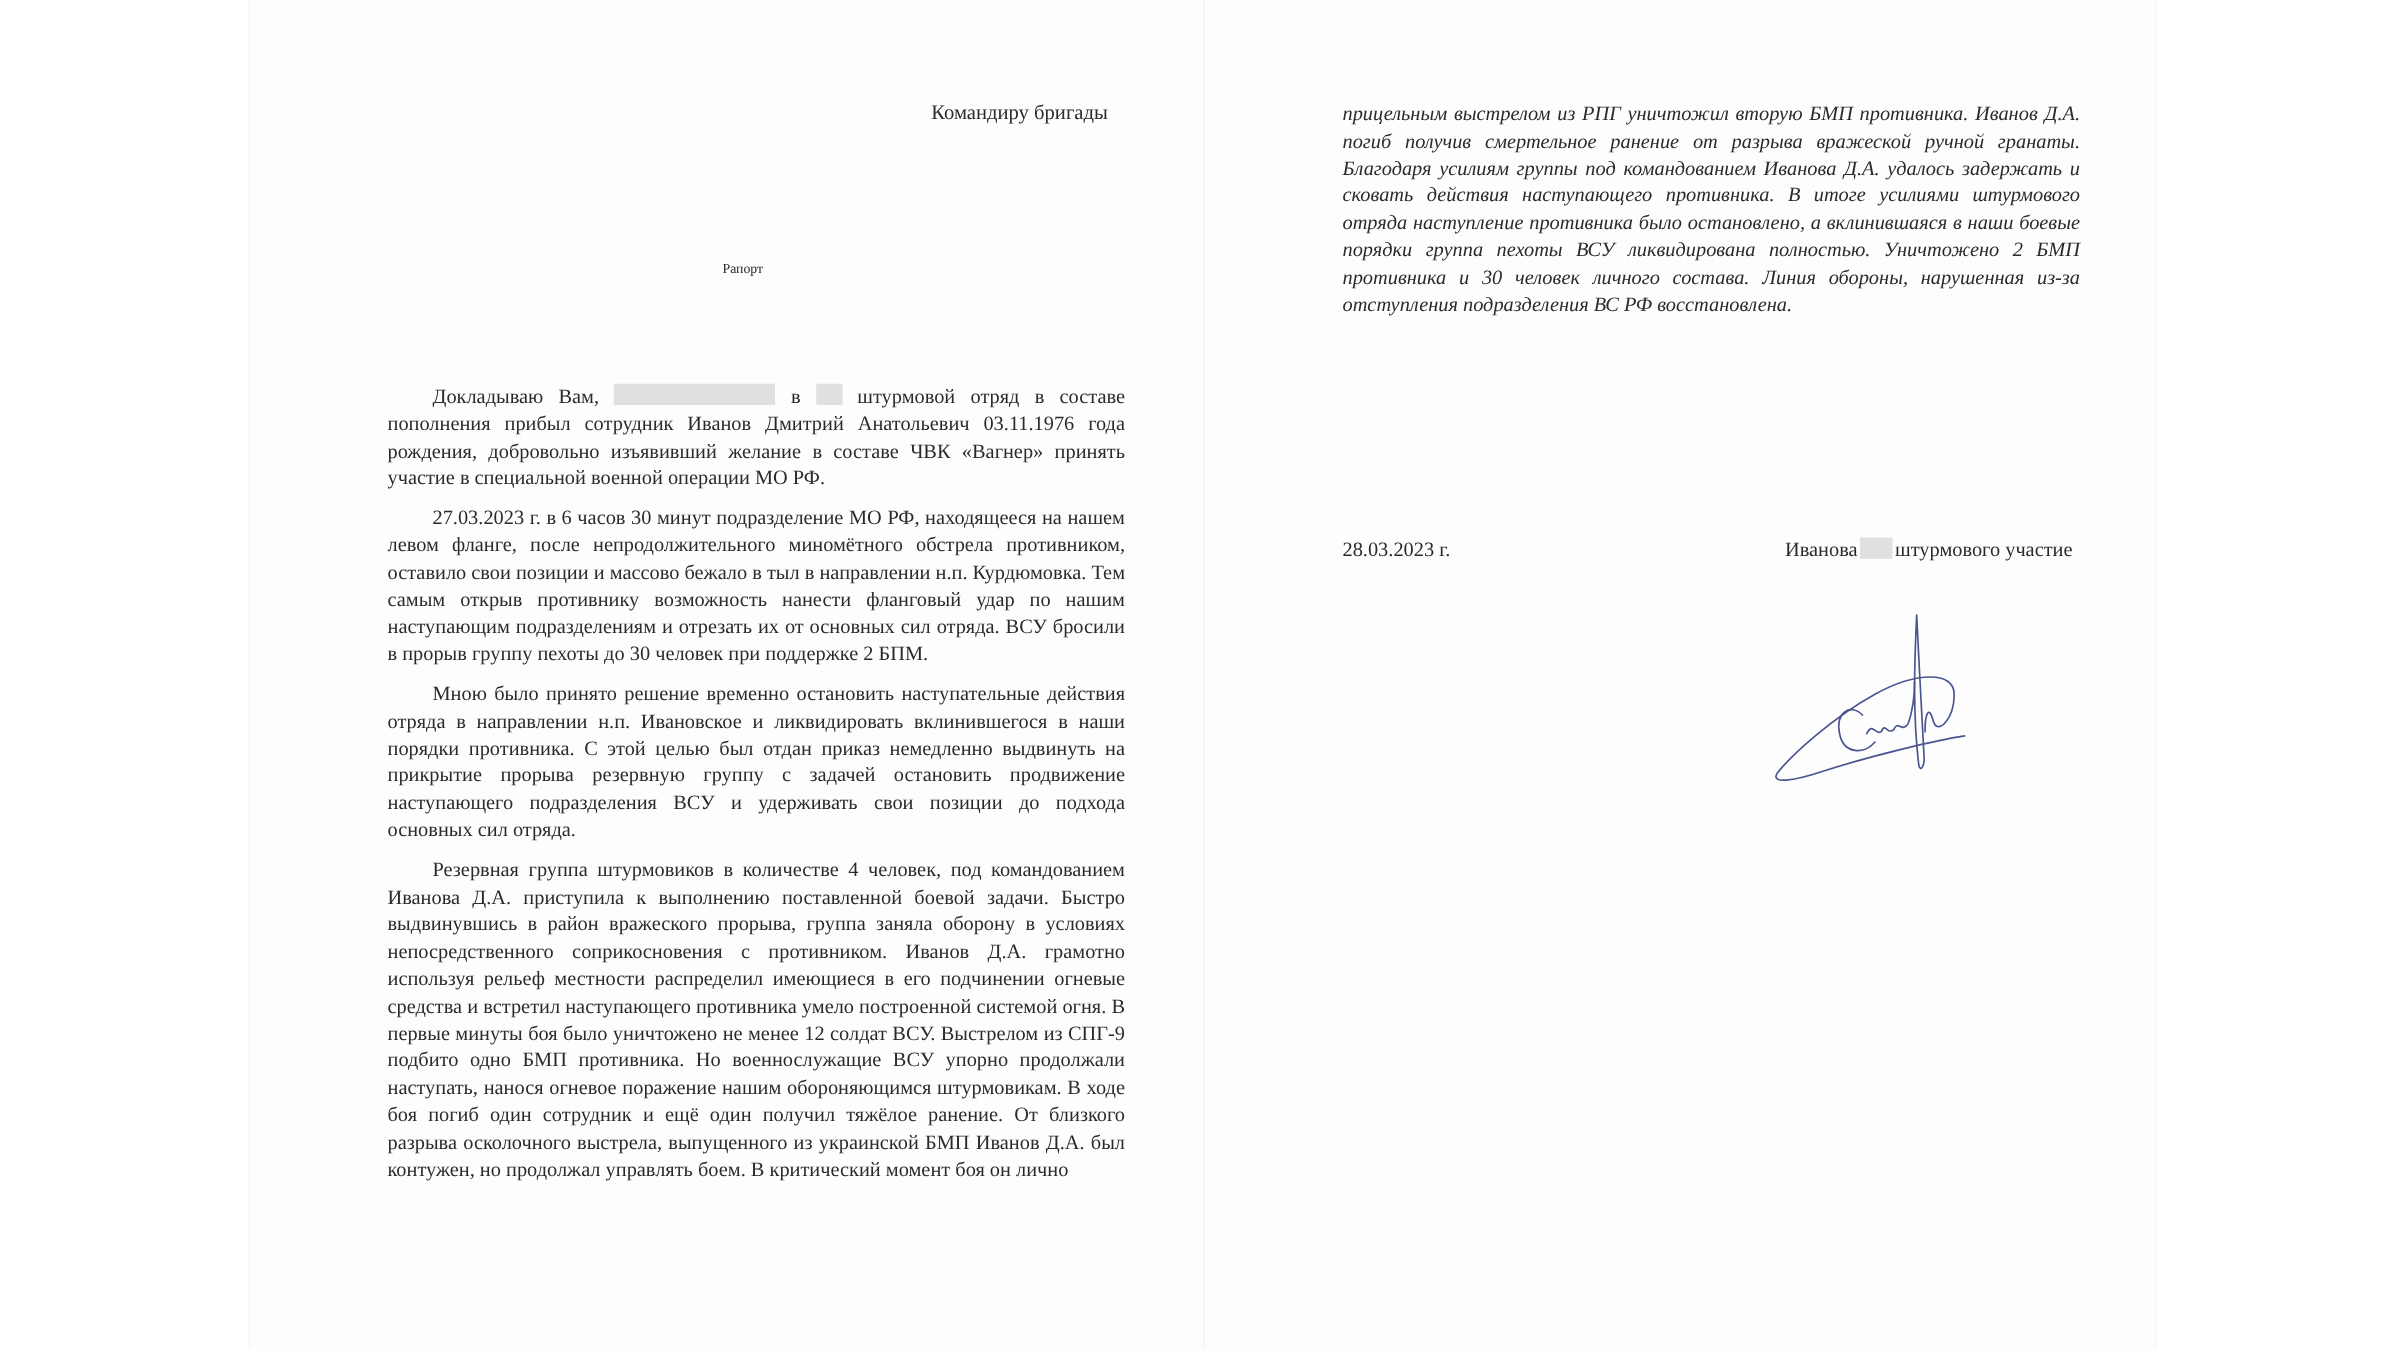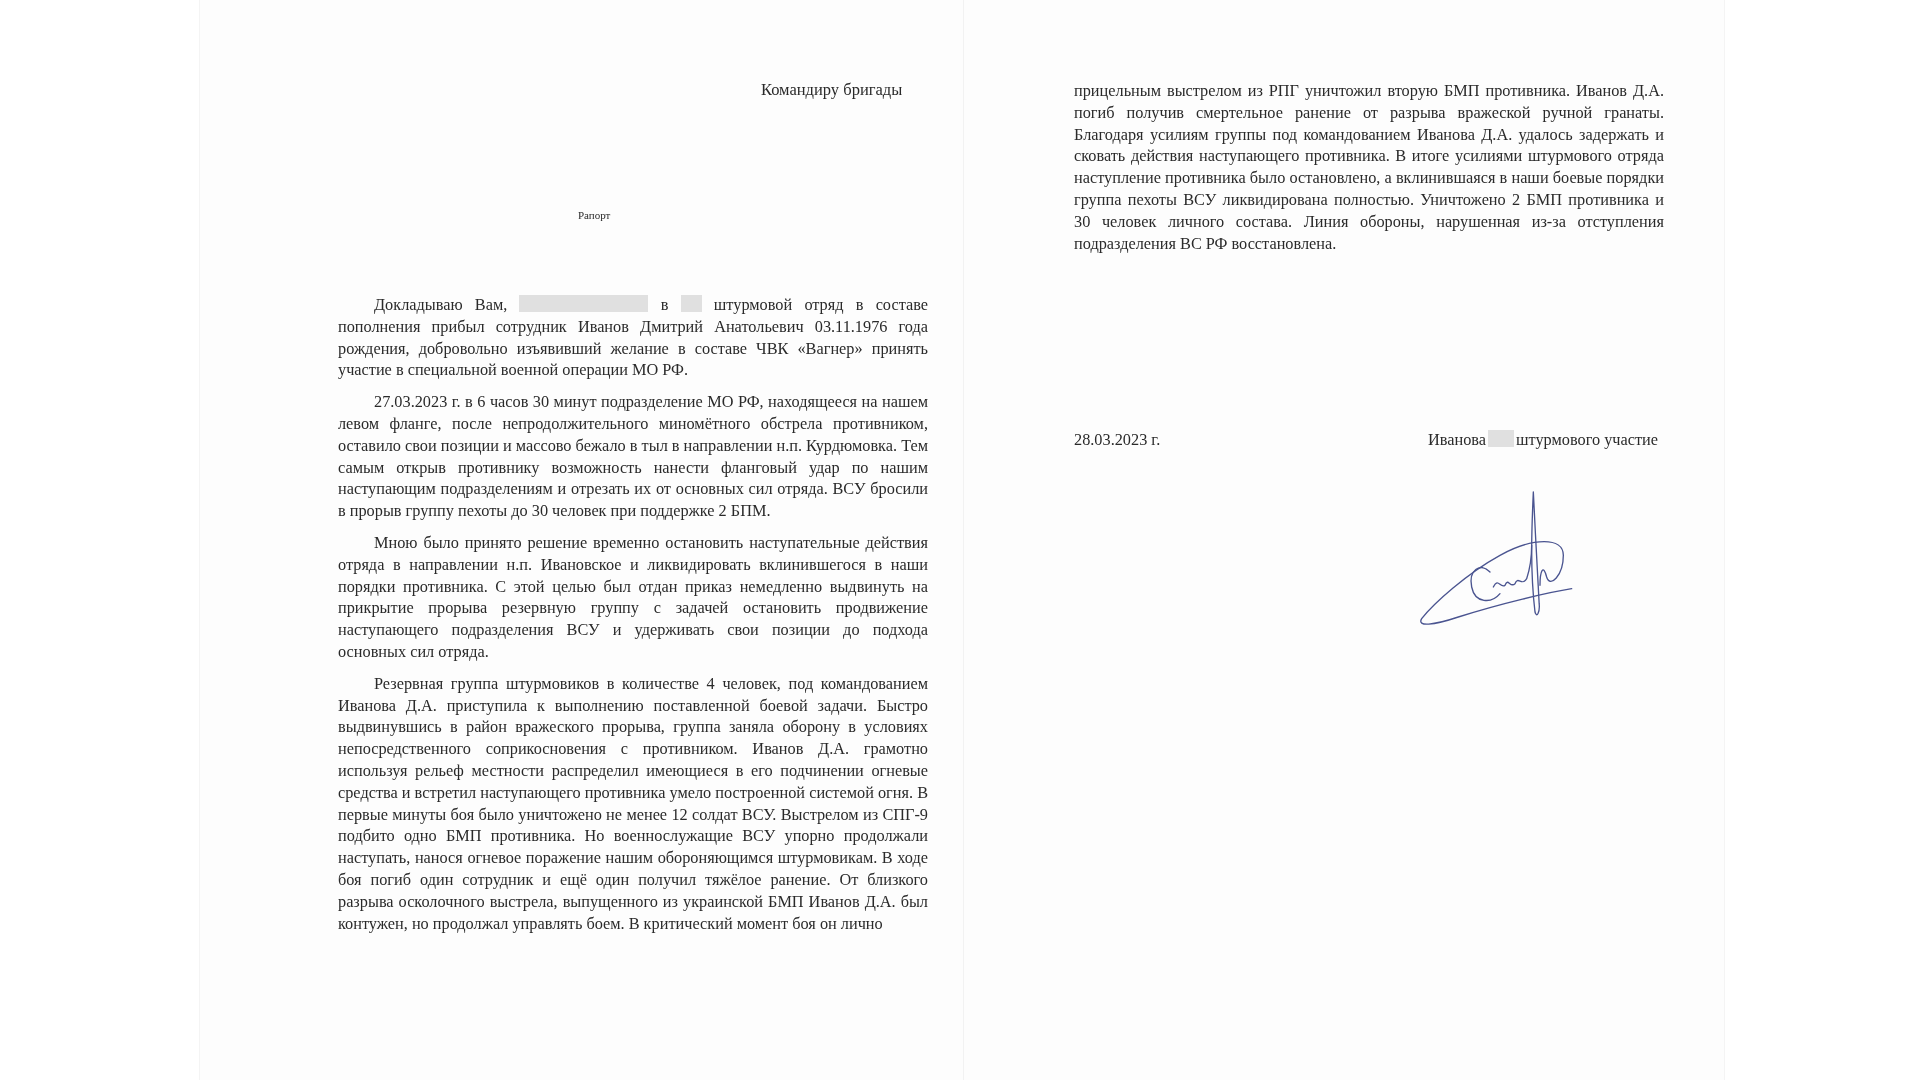--- a/index.html
+++ b/index.html
@@ -12,35 +12,35 @@
     }
     .page {
       position: absolute; top: 0; height: 1080px;
       background: #fdfdfd;
     }
     .page-left { left: 199px; width: 764px; border-left: 1px solid #f4f4f4; }
     .page-right { left: 963px; width: 760px; border-left: 1px solid #f2f2f2; border-right: 1px solid #f4f4f4; }
 
     .addressee {
       position: absolute; left: 745px; top: 80px;
-      font-size: 16.5px; white-space: nowrap; margin-left: 16px;
+      font-size: 16.5px; white-space: nowrap;
     }
     .doc-title {
       position: absolute; left: 578px; top: 209px;
       font-size: 11px;
     }
     .col {
       position: absolute; width: 590px;
       font-size: 16.3px; line-height: 21.8px;
       text-align: justify;
     }
-    .col-left { left: 310px; top: 294px; margin-left: 28px; }
+    .col-left { left: 310px; top: 306px; }
     .col-right { left: 1074px; top: 80px; }
     .col p { margin: 0 0 10px 0; text-indent: 36px; }
-    .col p.cont { text-indent: 0; }
+    .col p.cont { text-indent: 0; font-style: italic; }
     .redact {
       display: inline-block; background: #e0e0e0;
       height: 17px; vertical-align: -2px;
     }
     .r-wide { width: 129px; }
     .r-narrow { width: 21px; }
     .sign-row {
       position: absolute; left: 1074px; top: 430px; width: 584px;
       font-size: 16.3px; display: flex; justify-content: space-between; align-items: flex-end;
     }

